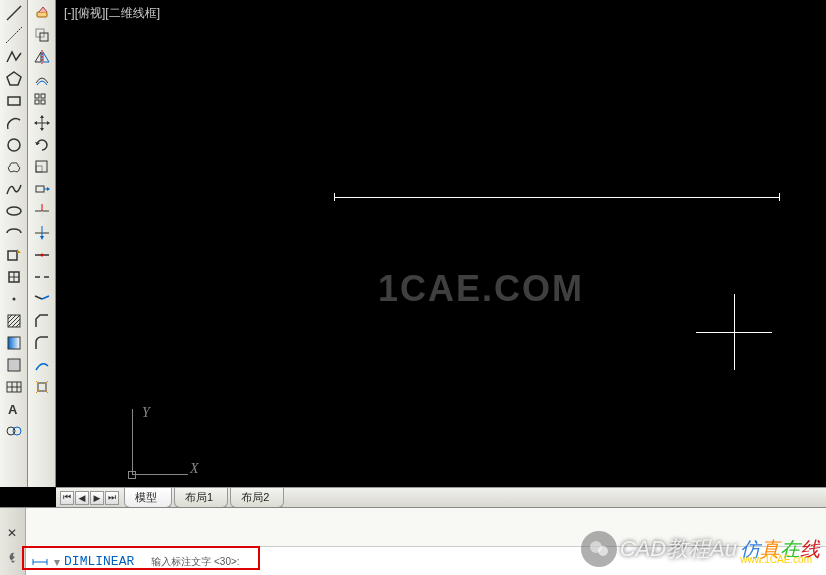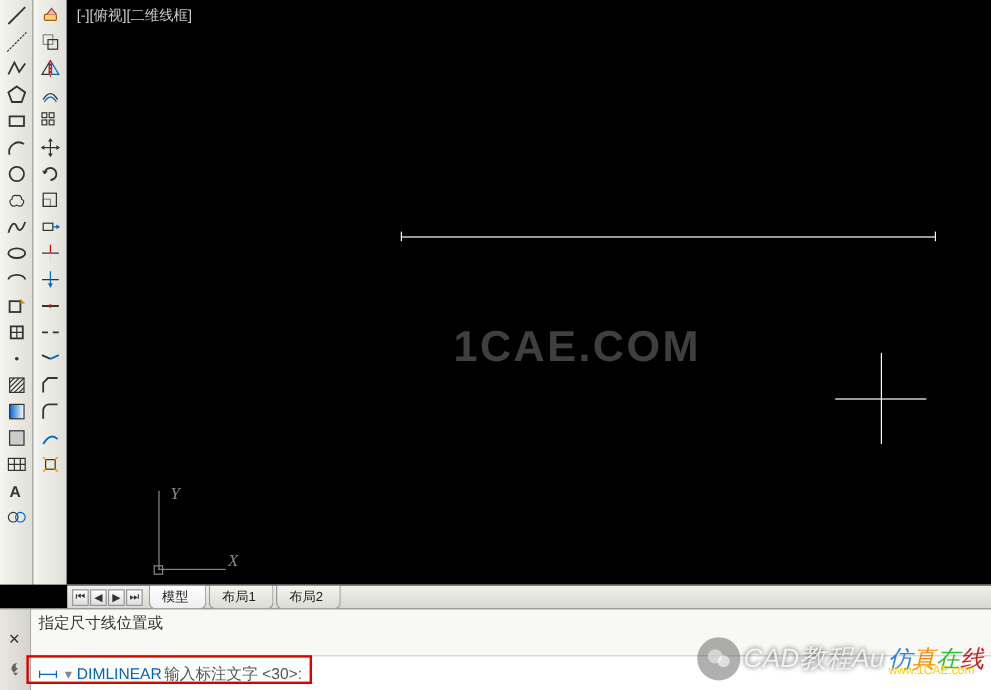--- a/index.html
+++ b/index.html
@@ -276,26 +276,26 @@
       margin-right: 6px;
       width: 16px;
       height: 14px;
       display: flex;
       align-items: center;
       justify-content: center;
     }
     .cmd-name {
       color: #0060c0;
       font-size: 13px;
-      margin-right: 2px;
-      font-family: Liberation Sans, sans-serif;
+      margin-right: 17px;
+      font-family: Liberation Mono, monospace;
     }
     .cmd-prompt {
       color: #555;
-      font-size: 13px;
+      font-size: 10px;
     }
     .overlay-right {
       position: absolute;
       right: 6px;
       bottom: 8px;
       display: flex;
       align-items: center;
       gap: 3px;
     }
     .overlay-cad {
@@ -617,21 +617,20 @@
 <div class="command-area">
   <div class="cmd-grip">
     <div class="cmd-close">✕</div>
     <div class="cmd-wrench">
       <svg width="16" height="16">
           <path d="M11,3 A4,4 0 1,0 13,9 L9,13 L7,11 L11,7 A2,2 0 0,1 11,3" fill="#666"></path>
         </svg>
     </div>
   </div>
   <div class="cmd-history">
-    <div>指定尺寸线位置或</div>
   </div>
   <div class="cmd-input-row">
     <div class="cmd-icon">
       <svg width="16" height="14">
           <line x1="1" y1="7" x2="15" y2="7" stroke="#06c"></line>
           <line x1="1" y1="4" x2="1" y2="10" stroke="#06c"></line>
           <line x1="15" y1="4" x2="15" y2="10" stroke="#06c"></line>
         </svg>
     </div>
     <span style="color:#888;margin-right:4px">▾</span>

